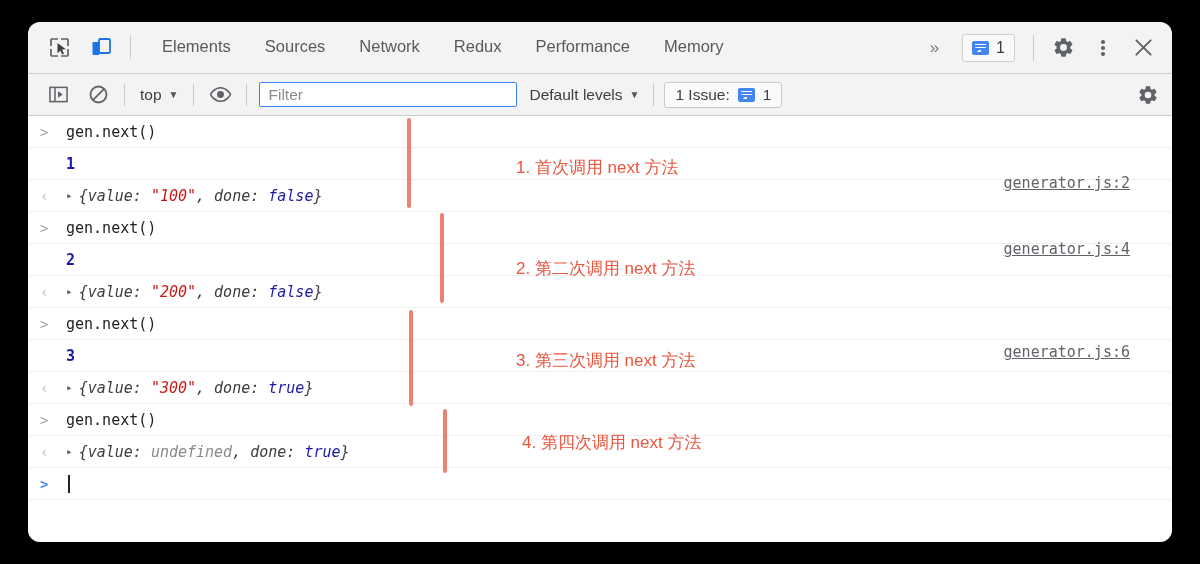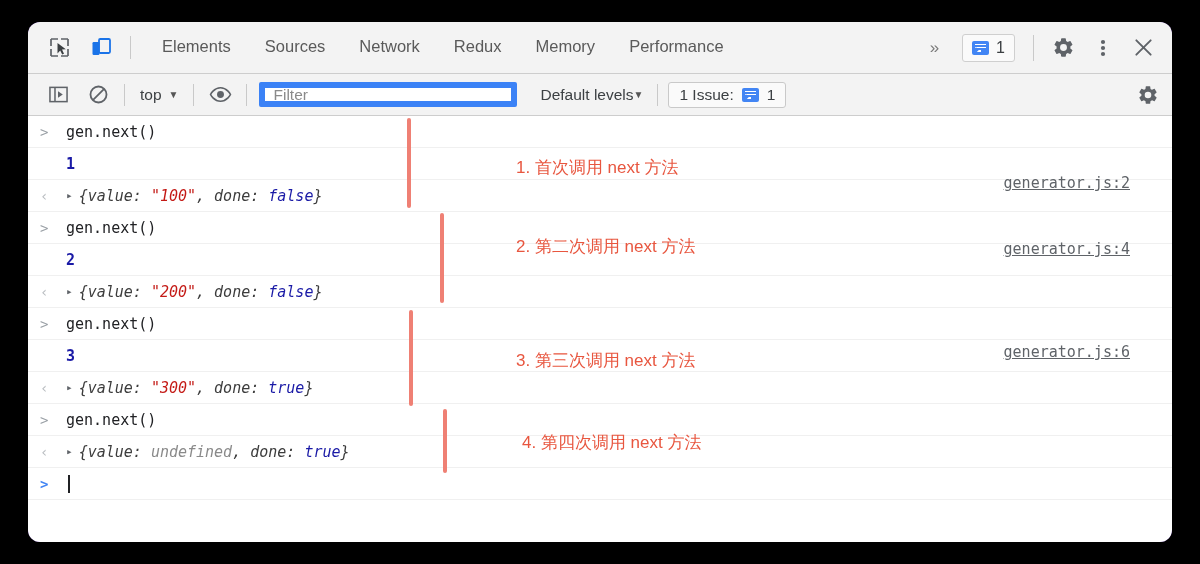--- a/index.html
+++ b/index.html
@@ -122,34 +122,34 @@
   .fb-sep { width: 1px; height: 22px; background: #c9c9c9; margin: 0 6px; }
   .ctx-select {
     display: flex; align-items: center; gap: 7px;
     font-size: 15.5px; color: #3c4043;
     padding: 0 9px; cursor: pointer;
   }
   .caret { font-size: 10px; color: #555; }
   .filter-input {
     width: 258px; height: 25px;
     background: #ffffff;
-    border: 6px solid #3b82f6;
+    border: 1px solid #3b82f6;
     border-radius: 2px;
     margin-left: 6px;
     padding: 0 8px;
     font-size: 15.5px;
     color: #3c4043;
     font-family: "Liberation Sans", sans-serif;
     outline: none;
   }
   .filter-input::placeholder { color: #8a8a8a; }
   .levels {
-    display: flex; align-items: center; 
+    display: flex; align-items: center; gap: 7px;
     font-size: 15.5px; color: #3c4043;
-    margin-left: 15px; padding: 0 8px;
+    margin-left: 4px; padding: 0 8px;
     cursor: pointer;
   }
   .issue-btn {
     display: flex; align-items: center; gap: 8px;
     border: 1px solid #c9c9c9;
     border-radius: 3px;
     background: #fafafa;
     padding: 3px 10px;
     margin-left: 4px;
     font-size: 15.5px; color: #3c4043;
@@ -262,24 +262,24 @@
       <div class="tab">
           <span>Sources</span>
         </div>
       <div class="tab">
           <span>Network</span>
         </div>
       <div class="tab">
           <span>Redux</span>
         </div>
       <div class="tab">
+          <span>Performance</span>
+        </div>
+      <div class="tab">
           <span>Memory</span>
-        </div>
-      <div class="tab">
-          <span>Performance</span>
         </div>
     </div>
 
     <div class="tb-right">
       <div class="chevrons">»</div>
 
       <div class="issue-pill">
         <span class="bubble">
             <i></i>
             <i></i>
@@ -432,21 +432,21 @@
       </div>
     <div id="srclinks">
         <div class="srclink" style="top: 34px; margin-top: 24px;">generator.js:2</div>
         <div class="srclink" style="top: 124px; text-decoration: underline;">generator.js:4</div>
         <div class="srclink" style="top: 227px;">generator.js:6</div>
       </div>
     <div id="annolayer">
         <div class="redbar" style="left: 379px; top: 2px; height: 90px; background: rgb(239, 128, 116);"></div>
         <div class="anno" style="left: 488px; top: 40px; color: rgb(232, 86, 63);">1. 首次调用 next 方法</div>
         <div class="redbar" style="left: 412px; top: 97px; height: 90px; background: rgb(239, 128, 116);"></div>
-        <div class="anno" style="left: 488px; top: 119px; color: rgb(232, 86, 63); text-align: right;">2. 第二次调用 next 方法</div>
+        <div class="anno" style="left: 488px; top: 141px; color: rgb(232, 86, 63); text-align: right;">2. 第二次调用 next 方法</div>
         <div class="redbar" style="left: 381px; top: 194px; height: 96px; background: rgb(239, 128, 116);"></div>
         <div class="anno" style="left: 488px; top: 233px; color: rgb(232, 86, 63);">3. 第三次调用 next 方法</div>
         <div class="redbar" style="left: 415px; top: 293px; height: 64px; background: rgb(239, 128, 116);"></div>
         <div class="anno" style="left: 494px; top: 315px; color: rgb(232, 86, 63);">4. 第四次调用 next 方法</div>
       </div>
   </div>
 
 </div>
 
 </body></html>

